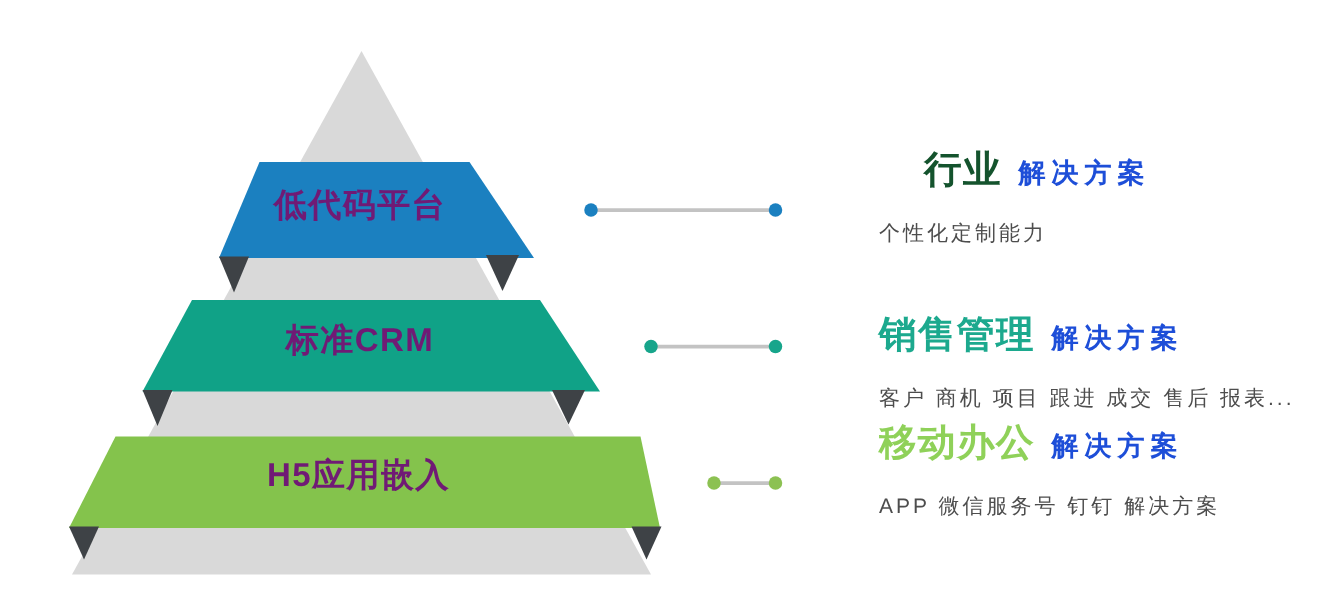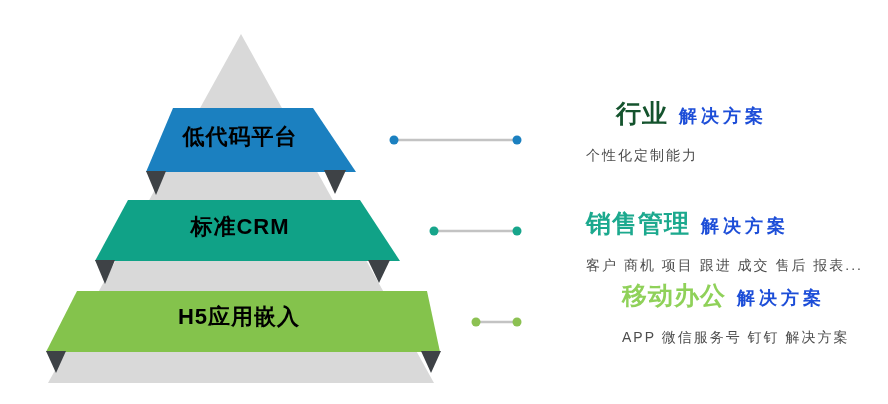--- a/index.html
+++ b/index.html
@@ -23,40 +23,40 @@
   .py-green  { fill: #84c34c; }
   .py-fold   { fill: #3e4246; }
   .conn-line { stroke: #c3c3c3; stroke-width: 2.5; }
   .dot-blue  { fill: #1b80c0; }
   .dot-teal  { fill: #17a58b; }
   .dot-green { fill: #8cc152; }
 
   .band-label {
     position: absolute;
     transform: translateX(-50%);
-    color: #000000;
+    color: #701a75;
     font-size: 22px;
     font-weight: bold;
     line-height: 28px;
     white-space: nowrap;
     text-align: center;
     letter-spacing: 1px;
   }
   .band-label.lv0 { left: 240px; top: 123px; }
   .band-label.lv1 { left: 240px; top: 213px; }
   .band-label.lv2 { left: 239px; top: 303px; }
 
   .section {
     position: absolute;
     left: 586px;
     white-space: nowrap;
   }
   .section.s0 { top: 98px; }
   .section.s1 { top: 208px; }
-  .section.s2 { top: 280px; margin-left: 36px; }
+  .section.s2 { top: 280px; }
   .section-header {
     display: flex;
     align-items: baseline;
     gap: 11px;
   }
   .section-title {
     font-size: 25px;
     font-weight: bold;
     letter-spacing: 1px;
     line-height: 30px;

